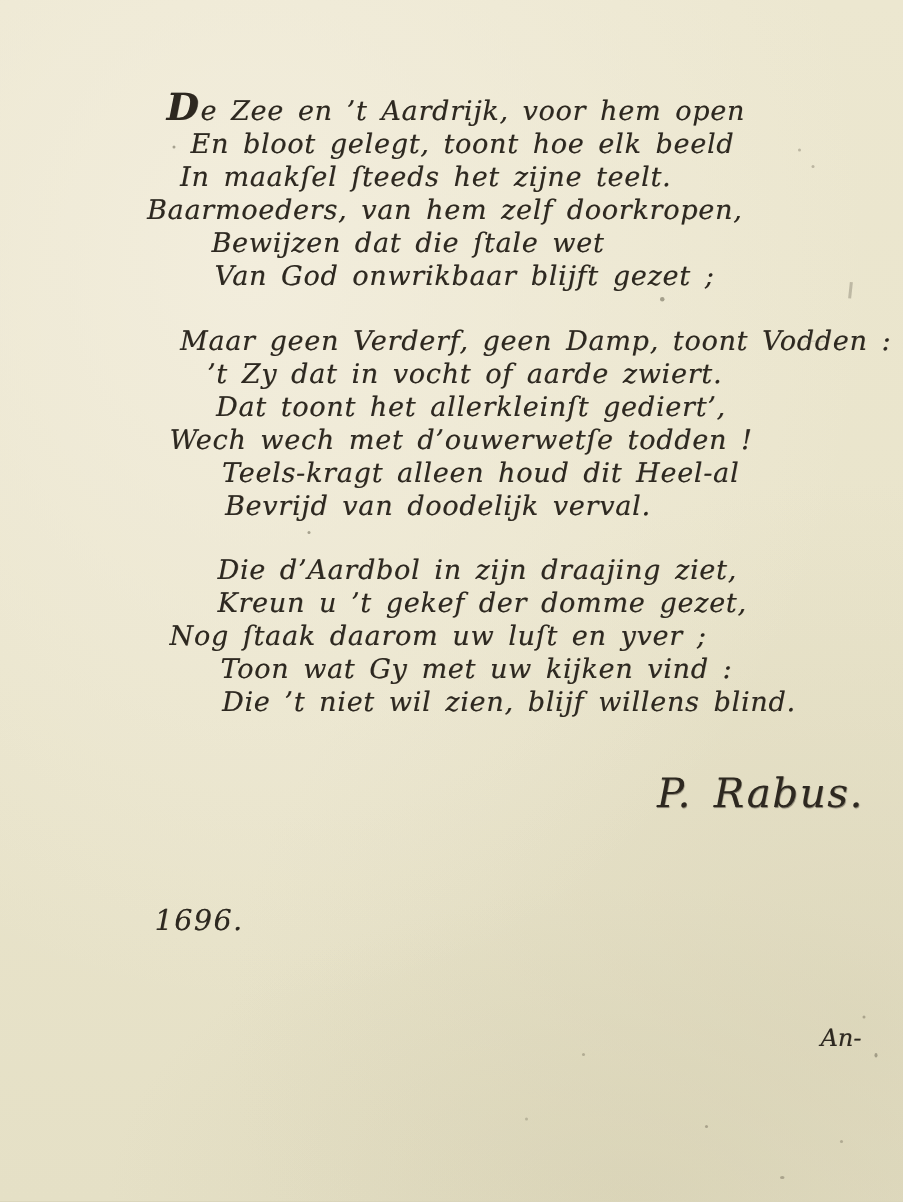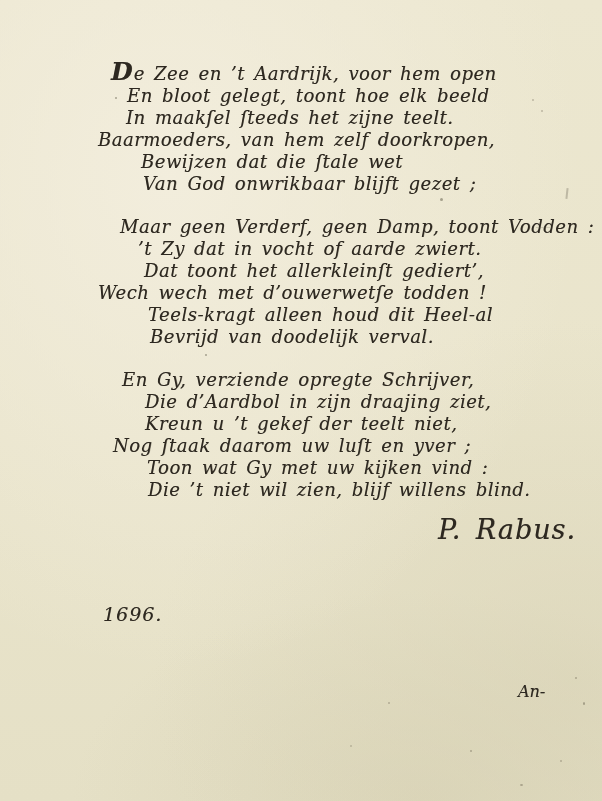--- a/index.html
+++ b/index.html
@@ -52,21 +52,21 @@
     position: absolute;
     top: 603px;
     left: 103px;
     font-size: 19px;
     letter-spacing: 1px;
     text-shadow: 0.3px 0.3px 0.4px rgba(45,40,32,0.5);
   }
   .catchword {
     position: absolute;
     top: 682px;
-    left: 518px;
+    left: 547px;
     font-size: 16px;
     text-shadow: 0.3px 0.3px 0.4px rgba(45,40,32,0.5);
   }
   .speck {
     position: absolute;
     background: #4c4636;
     border-radius: 50%;
     opacity: 0.45;
   }
   .bleed-mark {
@@ -78,39 +78,38 @@
 </head>
 <body>
 
 <div class="page">
 
   <div class="poem">
 
     <div class="stanza">
       <div class="line init" style="margin-left:13px">De Zee en ’t Aardrijk, voor hem open</div>
       <div class="line" style="margin-left:29px">En bloot gelegt, toont hoe elk beeld</div>
-      <div class="line" style="margin-left:28px">In maakſel ſteeds het zijne teelt.</div>
+      <div class="line" style="margin-left:22px">In maakſel ſteeds het zijne teelt.</div>
       <div class="line" style="margin-left:0px">Baarmoeders, van hem zelf doorkropen,</div>
       <div class="line" style="margin-left:43px">Bewijzen dat die ſtale wet</div>
       <div class="line" style="margin-left:45px">Van God onwrikbaar blijft gezet ;</div>
     </div>
 
     <div class="stanza">
       <div class="line" style="margin-left:22px">Maar geen Verderf, geen Damp, toont Vodden :</div>
       <div class="line" style="margin-left:40px">’t Zy dat in vocht of aarde zwiert.</div>
       <div class="line" style="margin-left:46px">Dat toont het allerkleinſt gediert’,</div>
-      <div class="line" style="">Wech wech met d’ouwerwetſe todden !</div>
+      <div class="line" style="margin-left:15px">Wech wech met d’ouwerwetſe todden !</div>
       <div class="line" style="margin-left:50px">Teels-kragt alleen houd dit Heel-al</div>
       <div class="line" style="margin-left:52px">Bevrijd van doodelijk verval.</div>
     </div>
 
     <div class="stanza">
-      <div class="line" style="margin-left:24px">En Gy, verziende opregte Schrijver,</div>
       <div class="line" style="margin-left:47px">Die d’Aardbol in zijn draajing ziet,</div>
-      <div class="line" style="margin-left:47px">Kreun u ’t gekef der teelt niet,</div>
+      <div class="line" style="margin-left:47px">Kreun u ’t gekef der domme gezet,</div>
       <div class="line" style="margin-left:15px">Nog ſtaak daarom uw luſt en yver ;</div>
       <div class="line" style="margin-left:49px">Toon wat Gy met uw kijken vind :</div>
       <div class="line" style="margin-left:50px">Die ’t niet wil zien, blijf willens blind.</div>
     </div>
 
   </div>
 
   <div class="signature">P. Rabus.</div>
 
   <div class="year">1696.</div>

